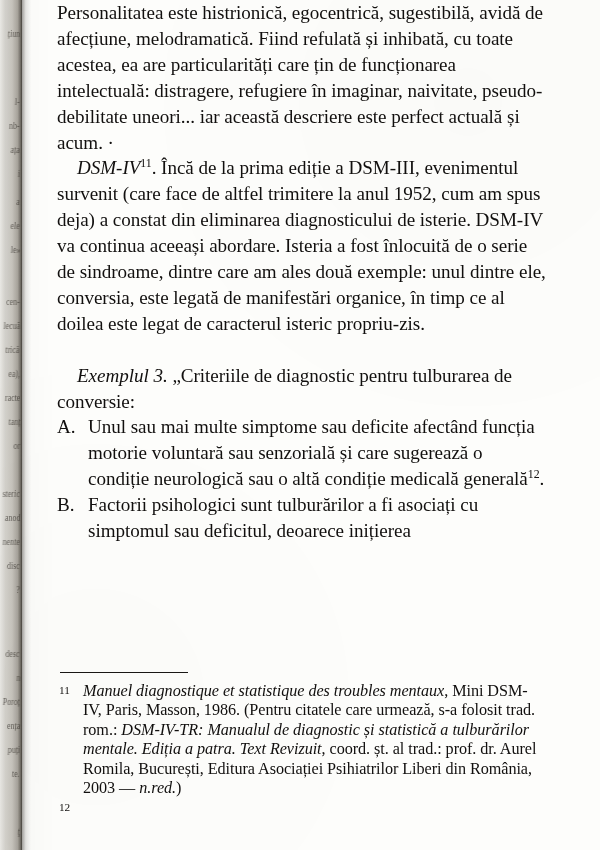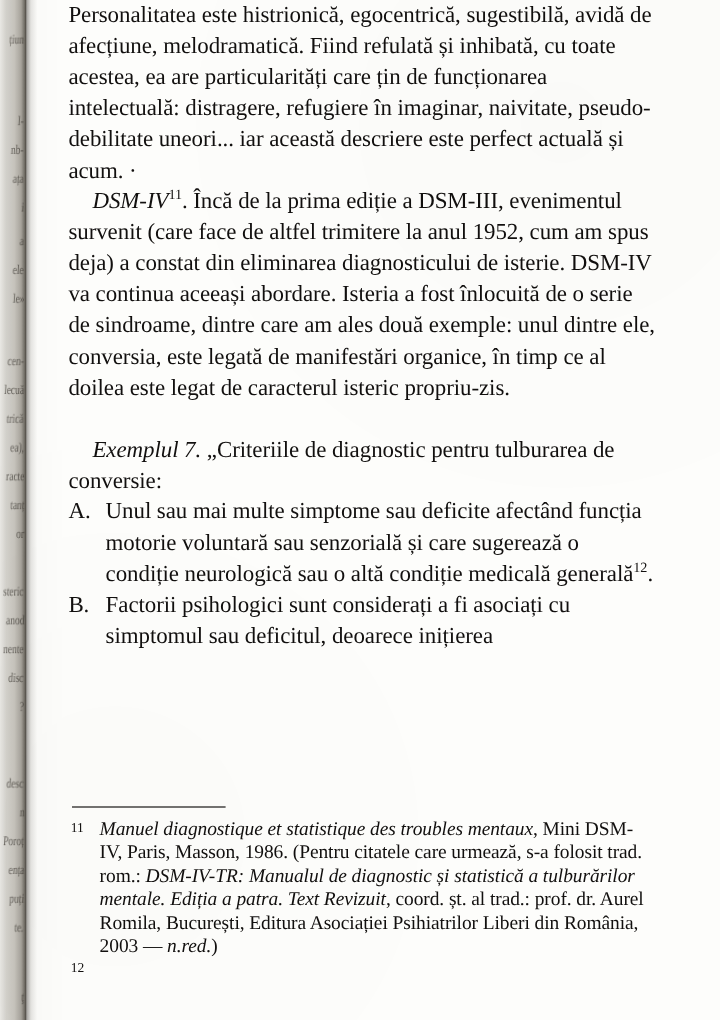--- a/index.html
+++ b/index.html
@@ -181,28 +181,28 @@
   <div class="content">
 
     <div class="body-block">
 
       <p class="para">Personalitatea este histrionică, egocentrică, sugestibilă, avidă de afecțiune, melodramatică. Fiind refulată și inhibată, cu toate acestea, ea are particularități care țin de funcționarea intelectuală: distragere, refugiere în imaginar, naivitate, pseudo-debilitate uneori... iar această descriere este perfect actuală și acum. ·</p>
 
       <p class="para indent"><em class="ital">DSM-IV</em><sup>11</sup><span>. Încă de la prima ediție a DSM-III, evenimentul survenit (care face de altfel trimitere la anul 1952, cum am spus deja) a constat din eliminarea diagnosticului de isterie. DSM-IV va continua aceeași abordare. Isteria a fost înlocuită de o serie de sindroame, dintre care am ales două exemple: unul dintre ele, conversia, este legată de manifestări organice, în timp ce al doilea este legat de caracterul isteric propriu-zis.</span></p>
 
       <div class="gap-line"></div>
 
-      <p class="para indent"><em class="ital">Exemplul 7.</em><span> „Criteriile de diagnostic pentru tulburarea de conversie:</span></p>
+      <p class="para indent"><em class="ital">Exemplul 3.</em><span> „Criteriile de diagnostic pentru tulburarea de conversie:</span></p>
 
       <div class="list-item">
         <span class="list-marker">A.</span><span>Unul sau mai multe simptome sau deficite afectând funcția motorie voluntară sau senzorială și care sugerează o condiție neurologică sau o altă condiție medicală generală</span><sup>12</sup><span>.</span>
       </div>
 
       <div class="list-item">
-        <span class="list-marker">B.</span><span>Factorii psihologici sunt considerați a fi asociați cu simptomul sau deficitul, deoarece inițierea</span>
+        <span class="list-marker">B.</span><span>Factorii psihologici sunt tulburărilor a fi asociați cu simptomul sau deficitul, deoarece inițierea</span>
       </div>
 
     </div>
   </div>
 
   <div class="footnotes">
     <div class="fn-rule"></div>
     <div id="fn-list">
         <div class="fn"><span class="fn-num">11</span><em>Manuel diagnostique et statistique des troubles mentaux</em><span>, Mini DSM-IV, Paris, Masson, 1986. (Pentru citatele care urmează, s-a folosit trad. rom.: </span><em>DSM-IV-TR: Manualul de diagnostic și statistică a tulburărilor mentale. Ediția a patra. Text Revizuit</em><span>, coord. șt. al trad.: prof. dr. Aurel Romila, București, Editura Asociației Psihiatrilor Liberi din România, 2003 — </span><em>n.red.</em><span>)</span></div>
         <div class="fn"><span class="fn-num">12</span></div>

